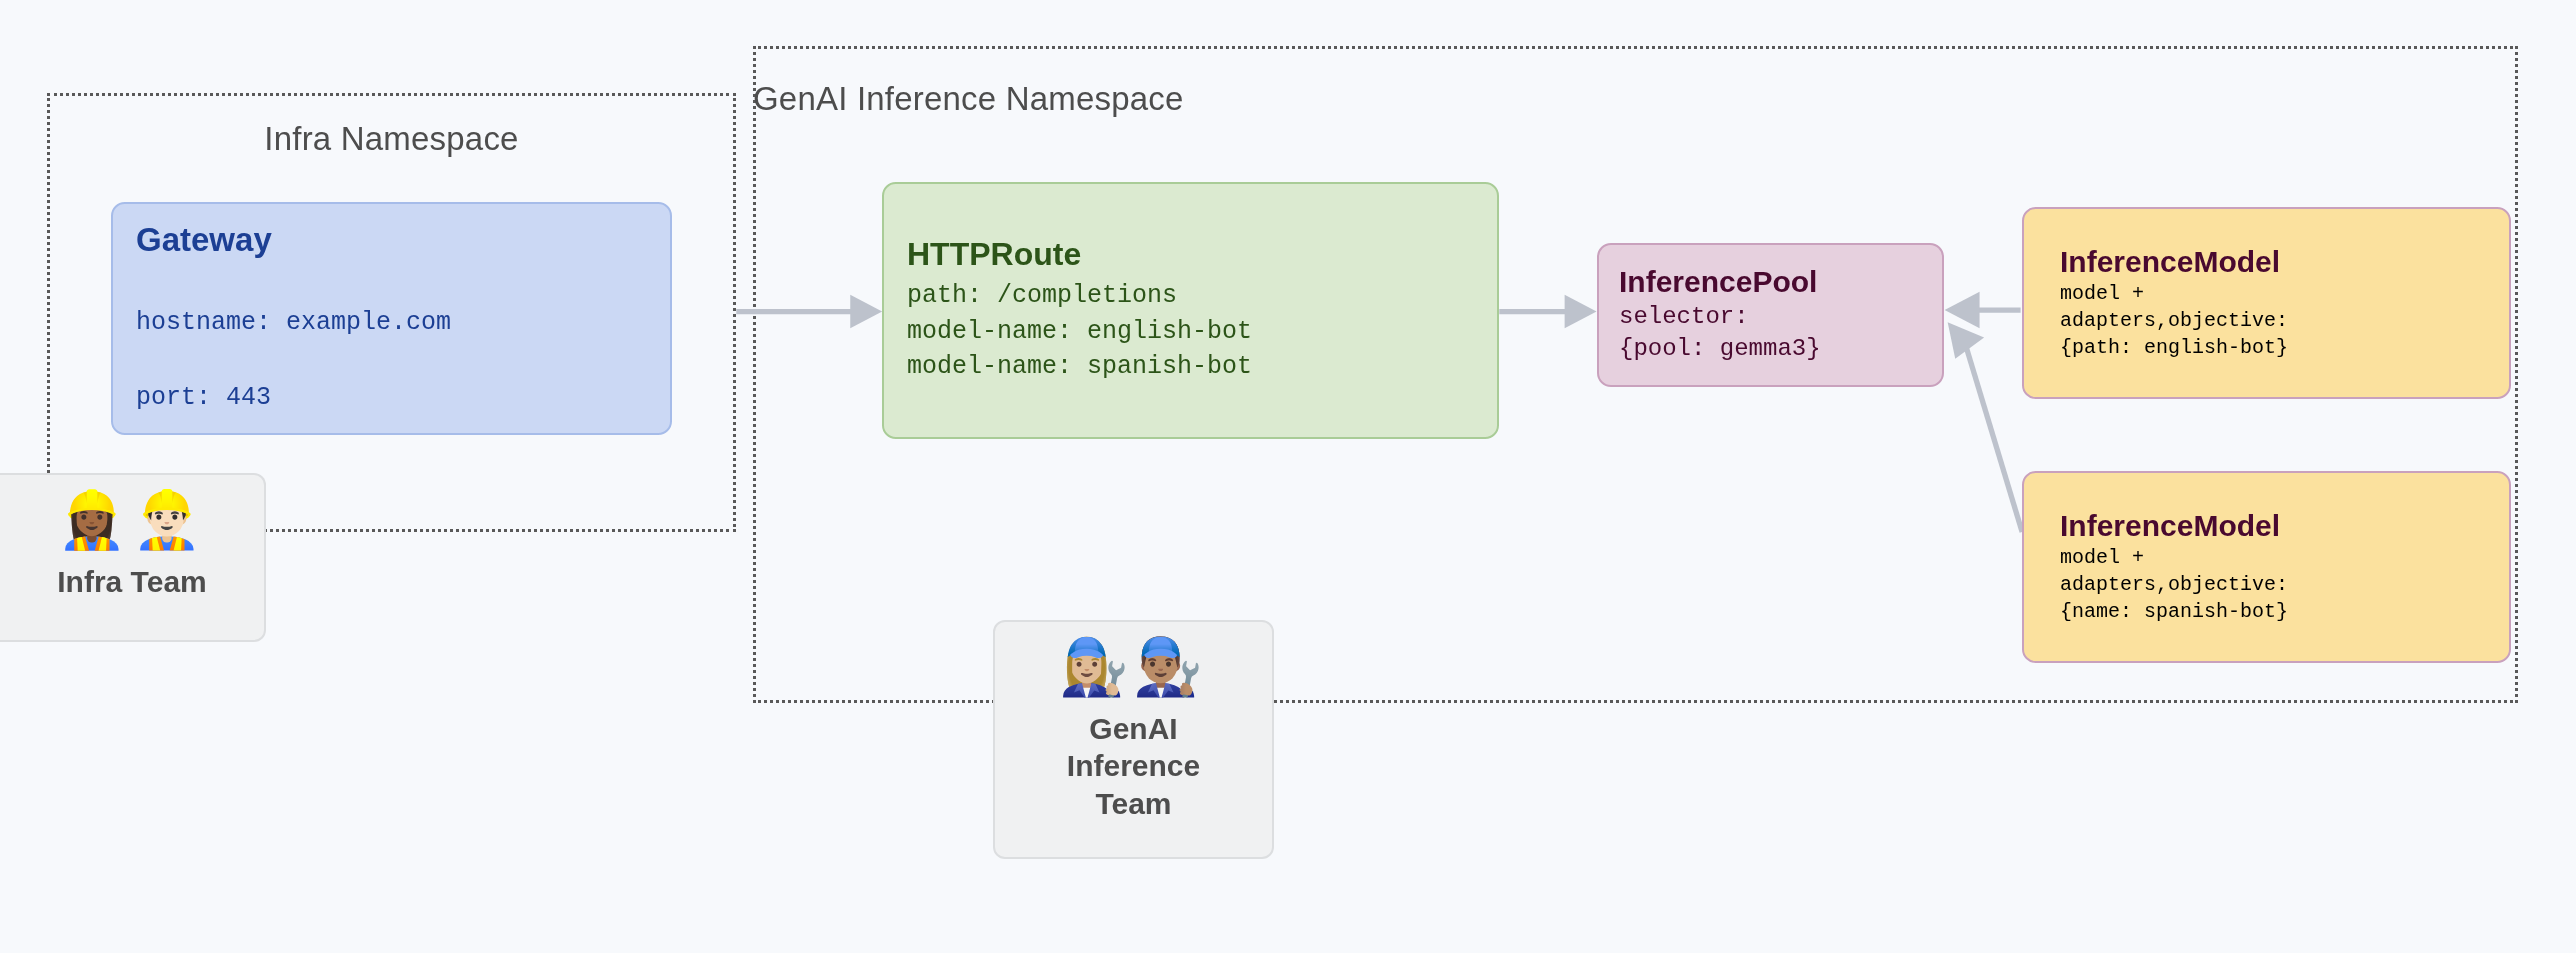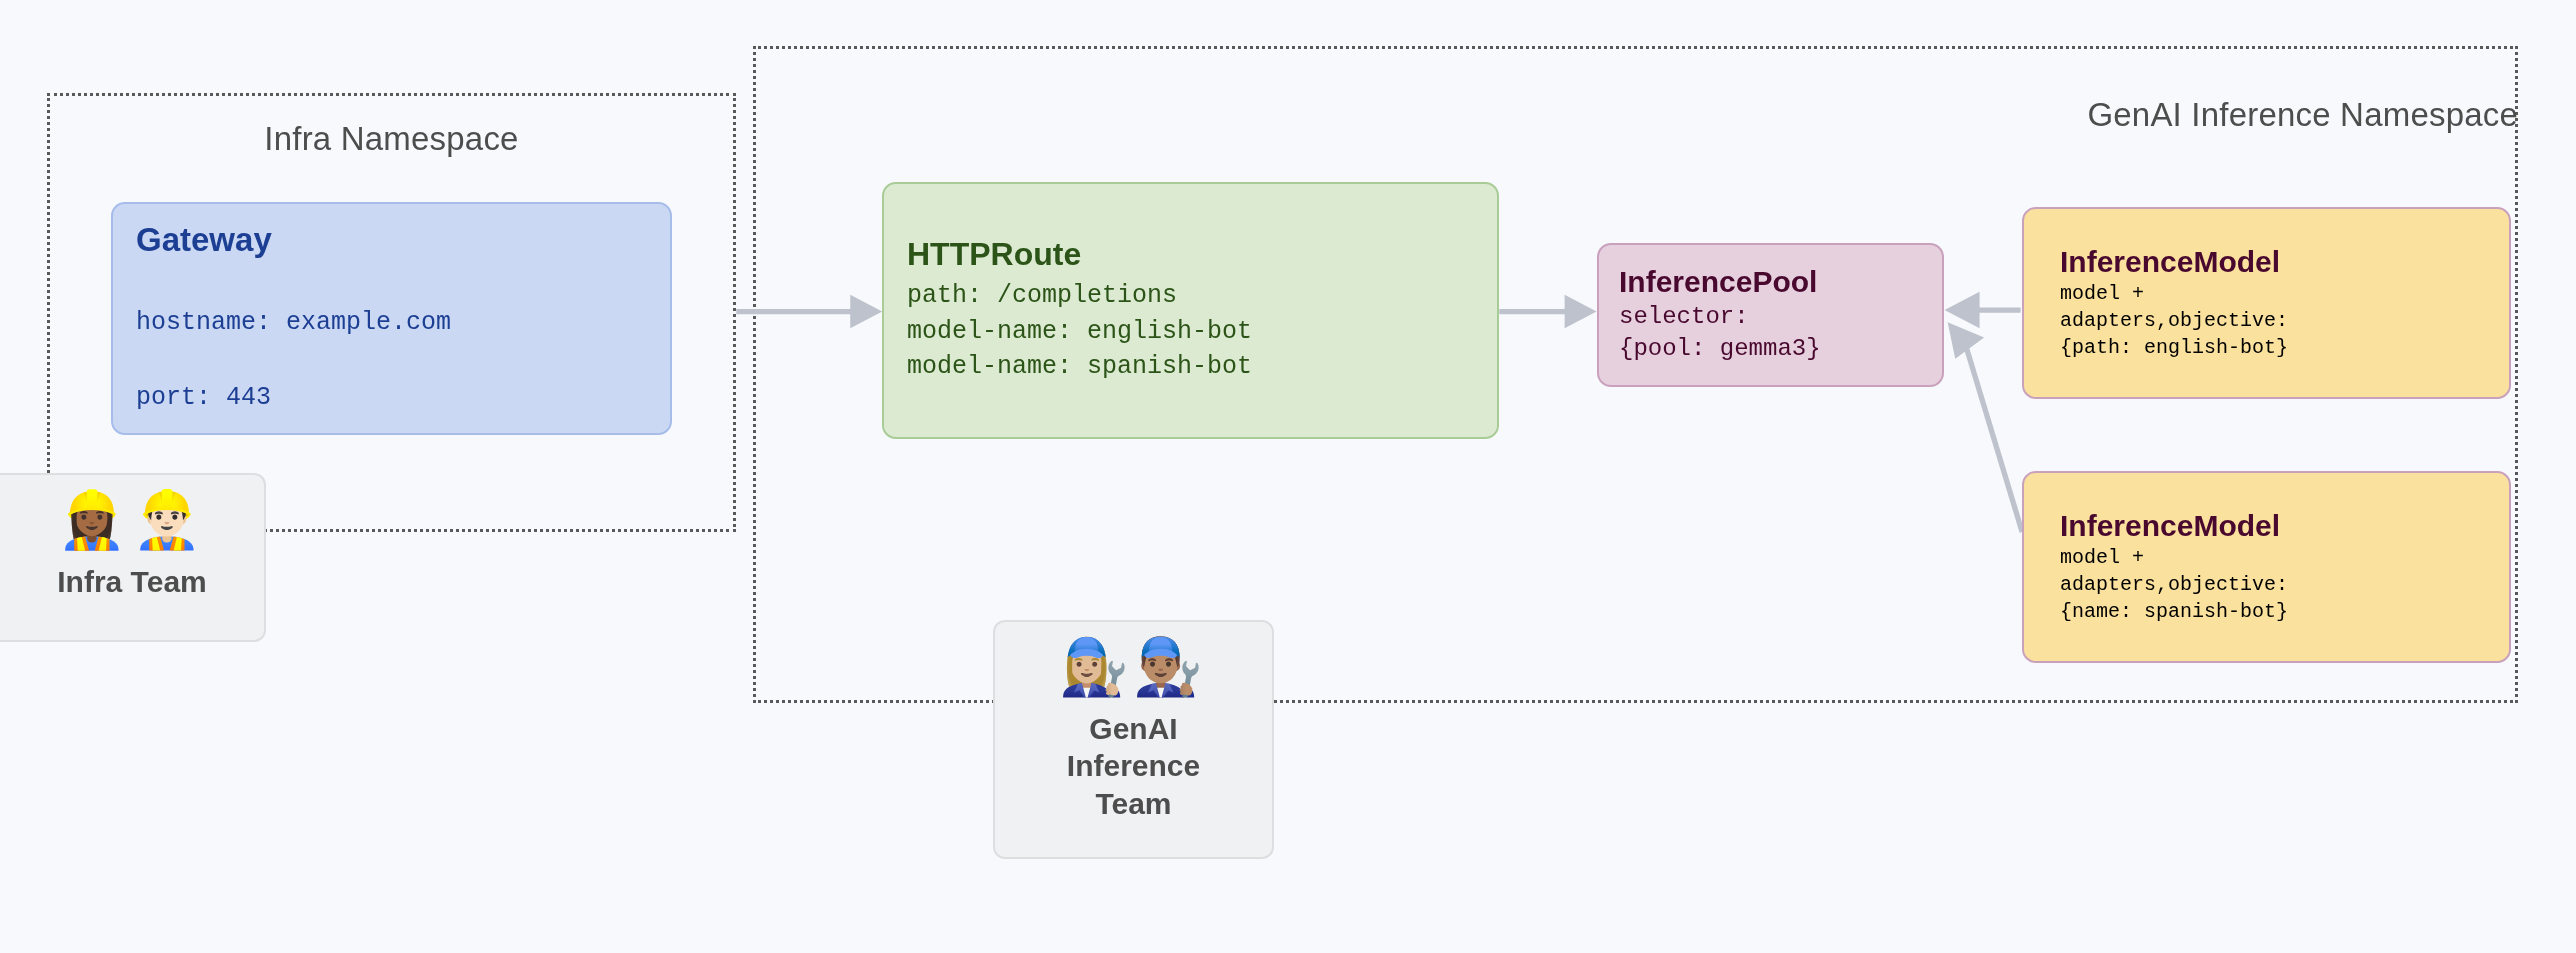--- a/index.html
+++ b/index.html
@@ -22,21 +22,21 @@
     position:absolute;
     color:#4d4d4d;
     font-size:33px;
     font-weight:400;
     white-space:nowrap;
     letter-spacing:0.2px;
   }
   #ns-infra{left:47px;top:93px;width:689px;height:439px;}
   #ns-infra-label{left:47px;top:120px;width:689px;text-align:center;}
   #ns-genai{left:753px;top:46px;width:1765px;height:657px;}
-  #ns-genai-label{left:753px;top:96px;width:1765px;text-align:right;}
+  #ns-genai-label{left:753px;top:80px;width:1765px;text-align:left;}
 
   
   .card{
     position:absolute;
     box-sizing:border-box;
     border-radius:13.7px;
     border-width:2.3px;
     border-style:solid;
     padding:20px 23px;
     display:flex;

